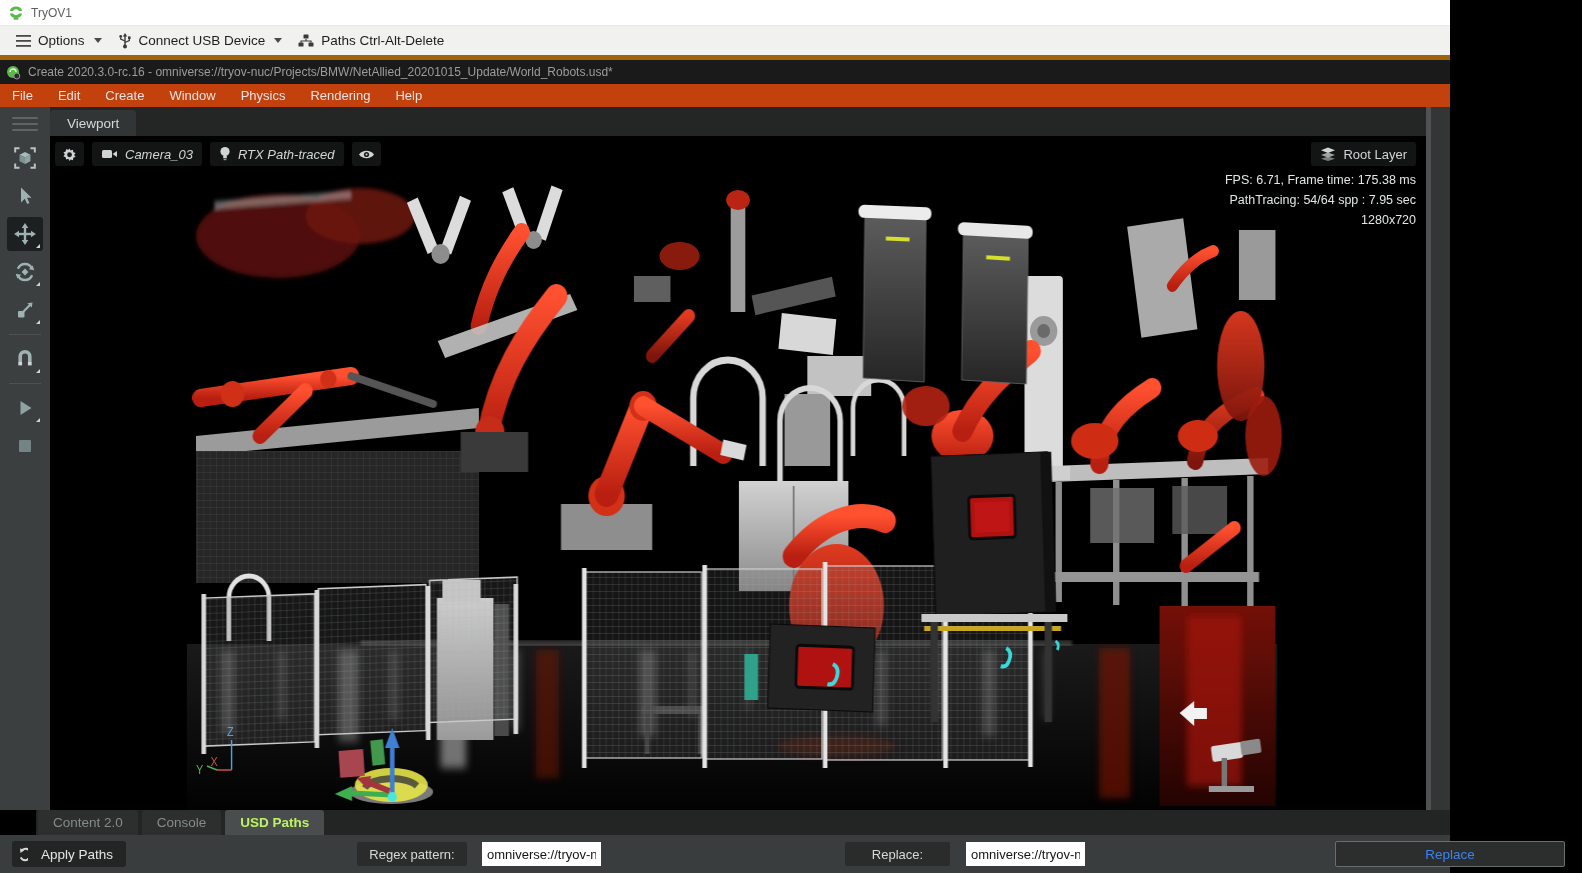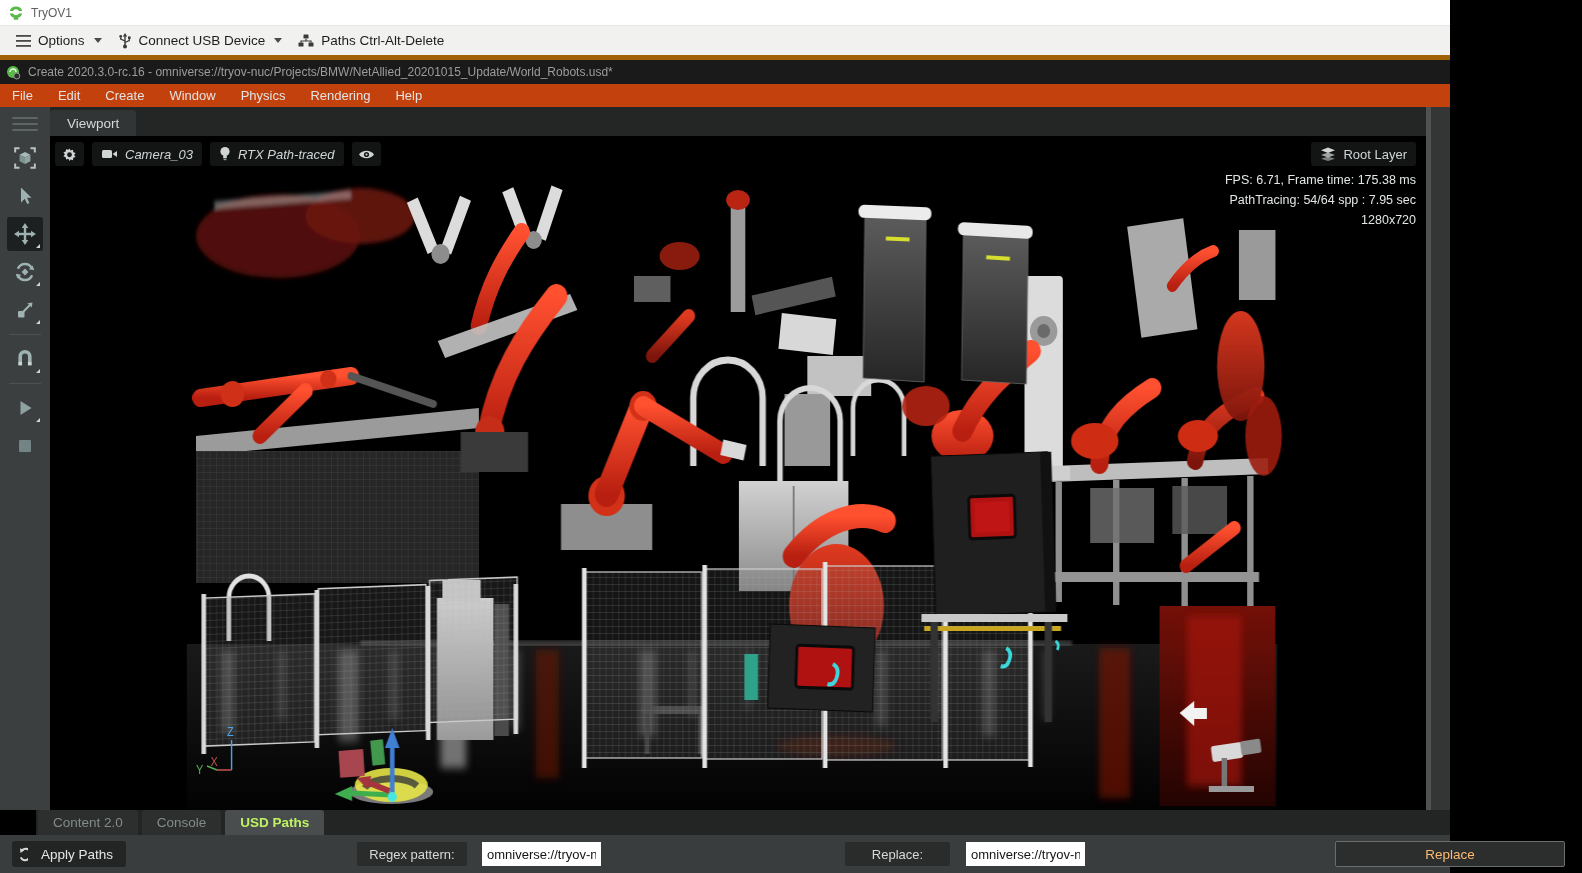--- a/index.html
+++ b/index.html
@@ -69,21 +69,21 @@
   
   .bottom-bar { height:38px; background:#3a3d3d; position:relative; flex:0 0 38px;}
   .bb-btn { position:absolute; top:6px; height:26px; background:#232525; border-radius:3px;
             color:#e4e6e6; font-size:13.5px; display:flex; align-items:center; justify-content:center;
             cursor:pointer; }
   .bb-label { position:absolute; top:7px; height:24px; background:#2a2c2c; border-radius:2px;
               color:#d6d9d9; font-size:13px; display:flex; align-items:center; justify-content:center; }
   .bb-input { position:absolute; top:7px; height:24px; background:#ffffff; border:none;
               font-family:"Liberation Sans", sans-serif; font-size:13px; color:#141414; padding:0 5px; }
   .replace-btn { position:absolute; top:6px; height:26px; background:#2c2e2e; border:1px solid #6a6e6e;
-                 border-radius:2px; color:#fdba74; font-size:13.5px; display:flex; align-items:center;
+                 border-radius:2px; color:#3b82f6; font-size:13.5px; display:flex; align-items:center;
                  justify-content:center; cursor:pointer; }
 </style>
 </head>
 <body>
 
 <div class="window">
 
   <div class="os-titlebar">
     <svg width="16" height="16" viewBox="0 0 16 16">
       <path d="M2 6 A6 4.6 0 0 1 14 6 L11 6 A3.2 2.5 0 0 0 5 6 Z" fill="#58b947"></path>

